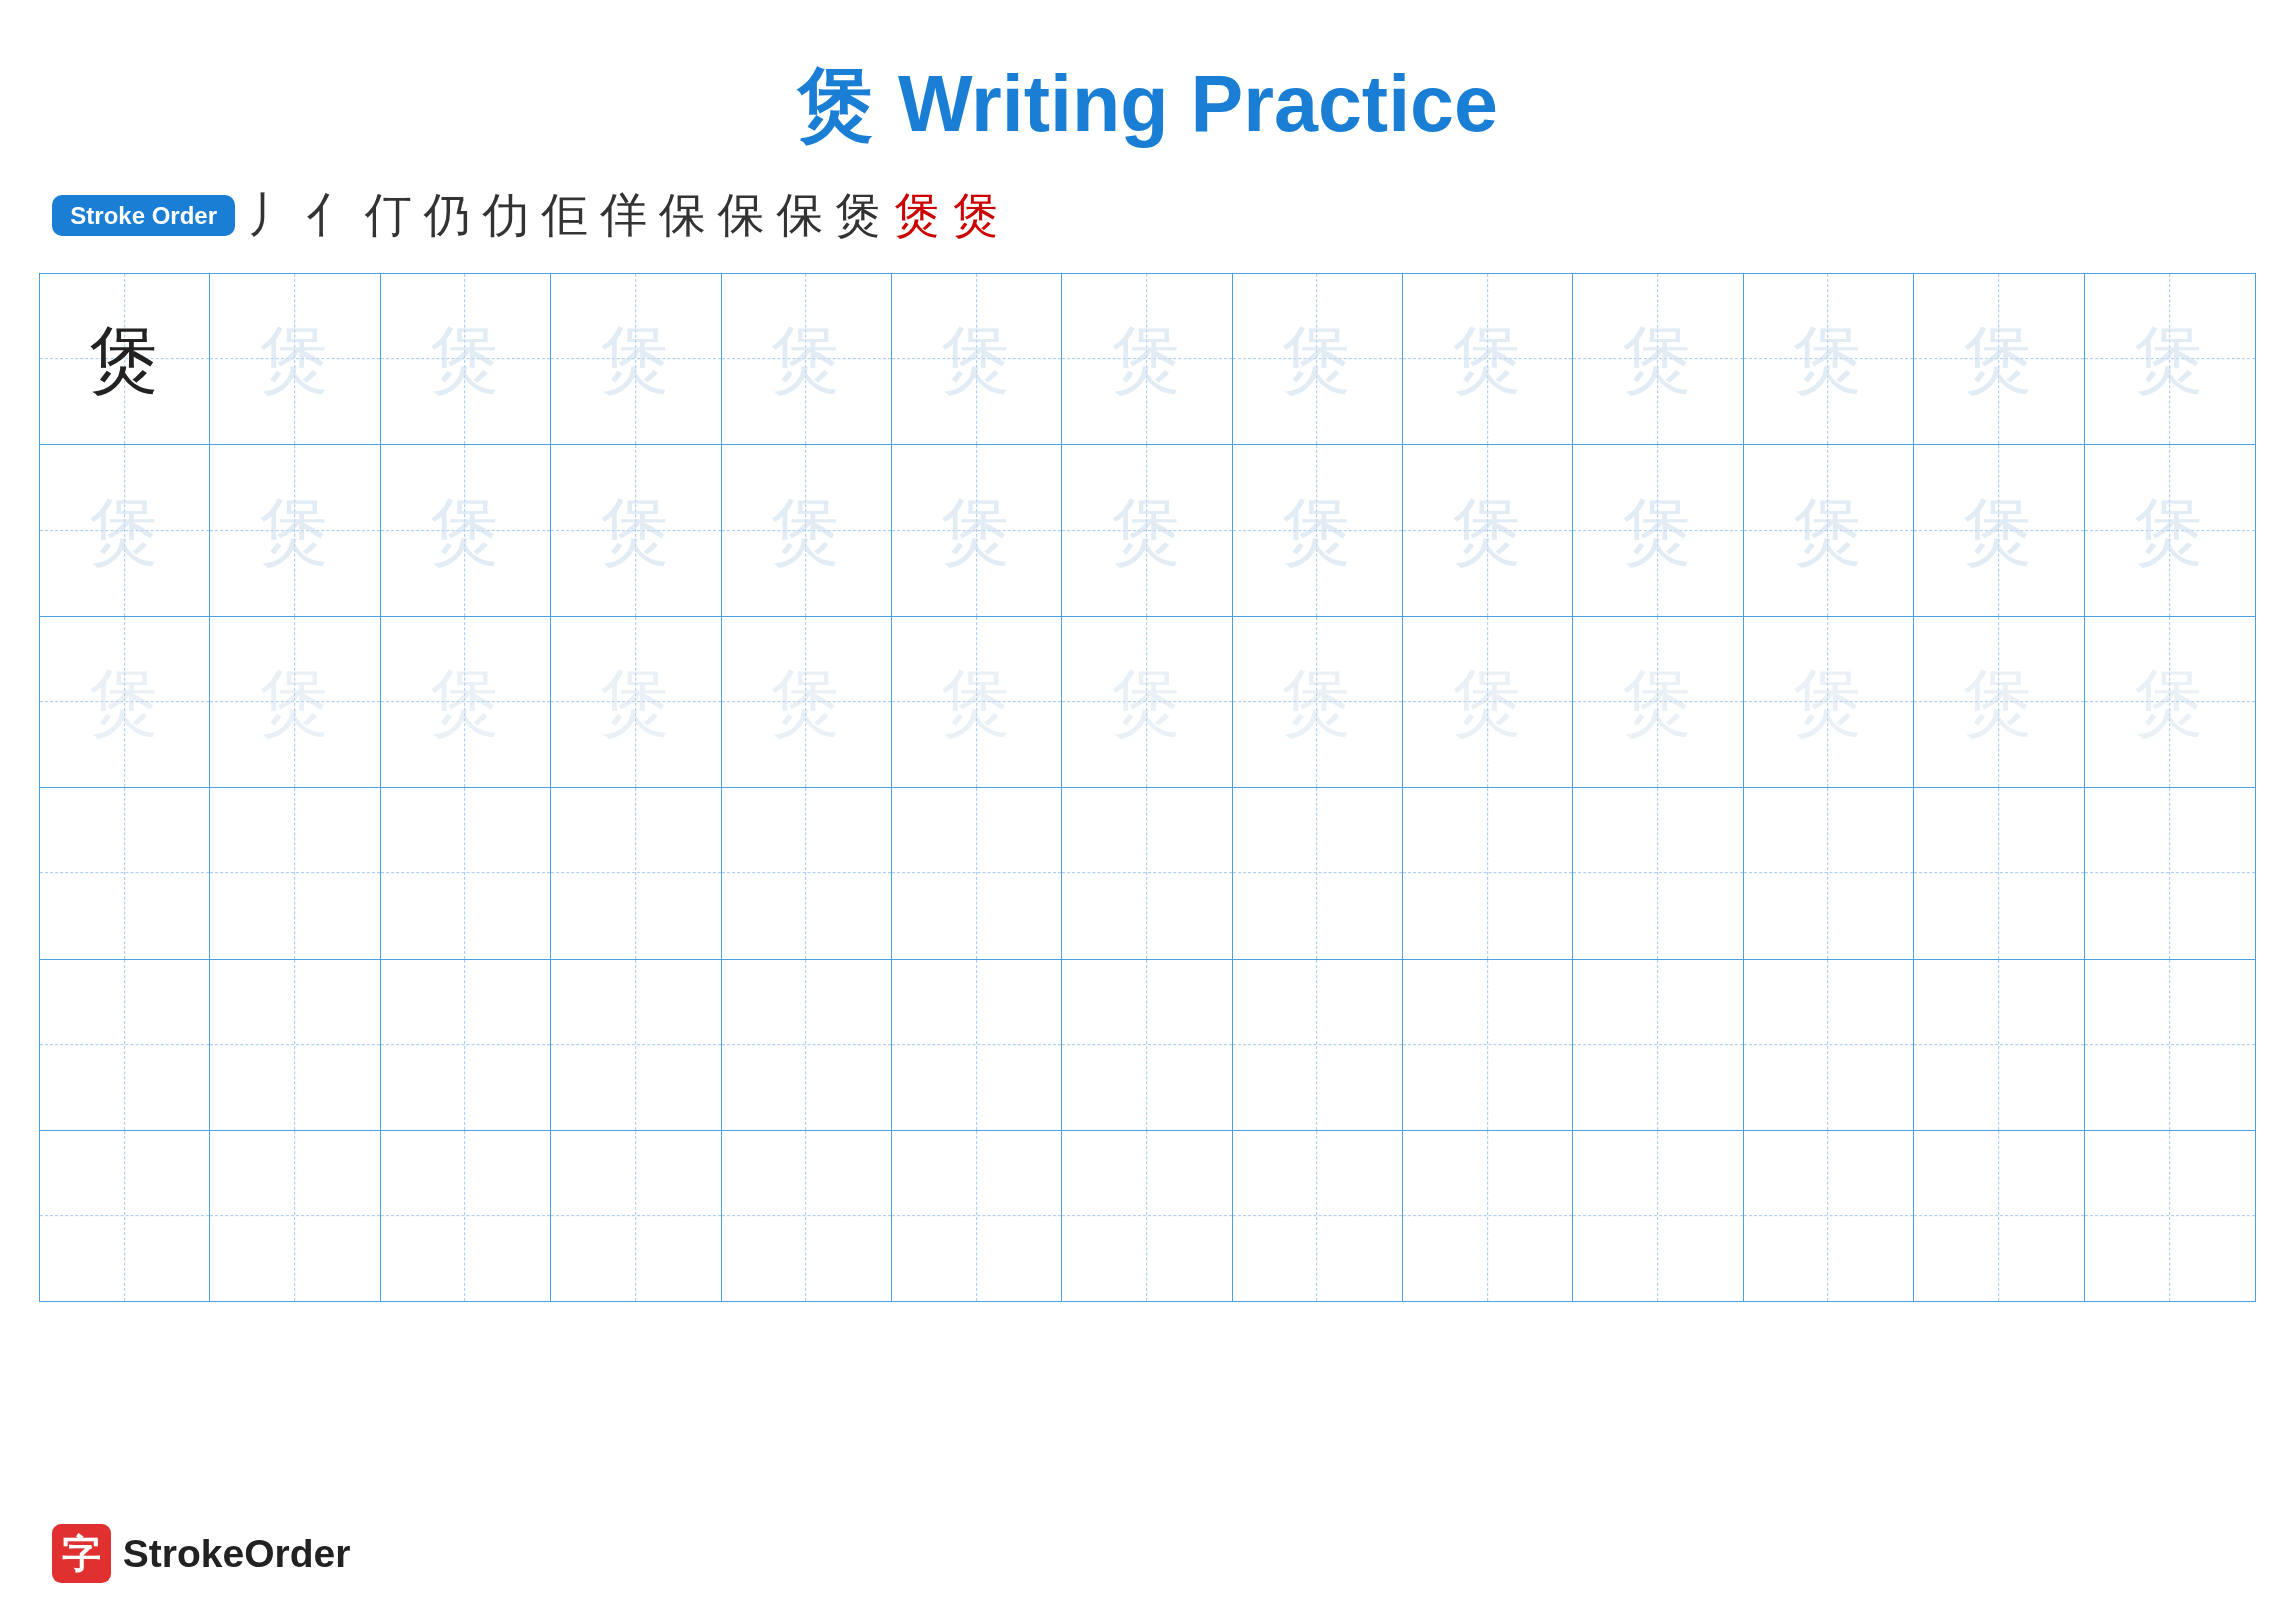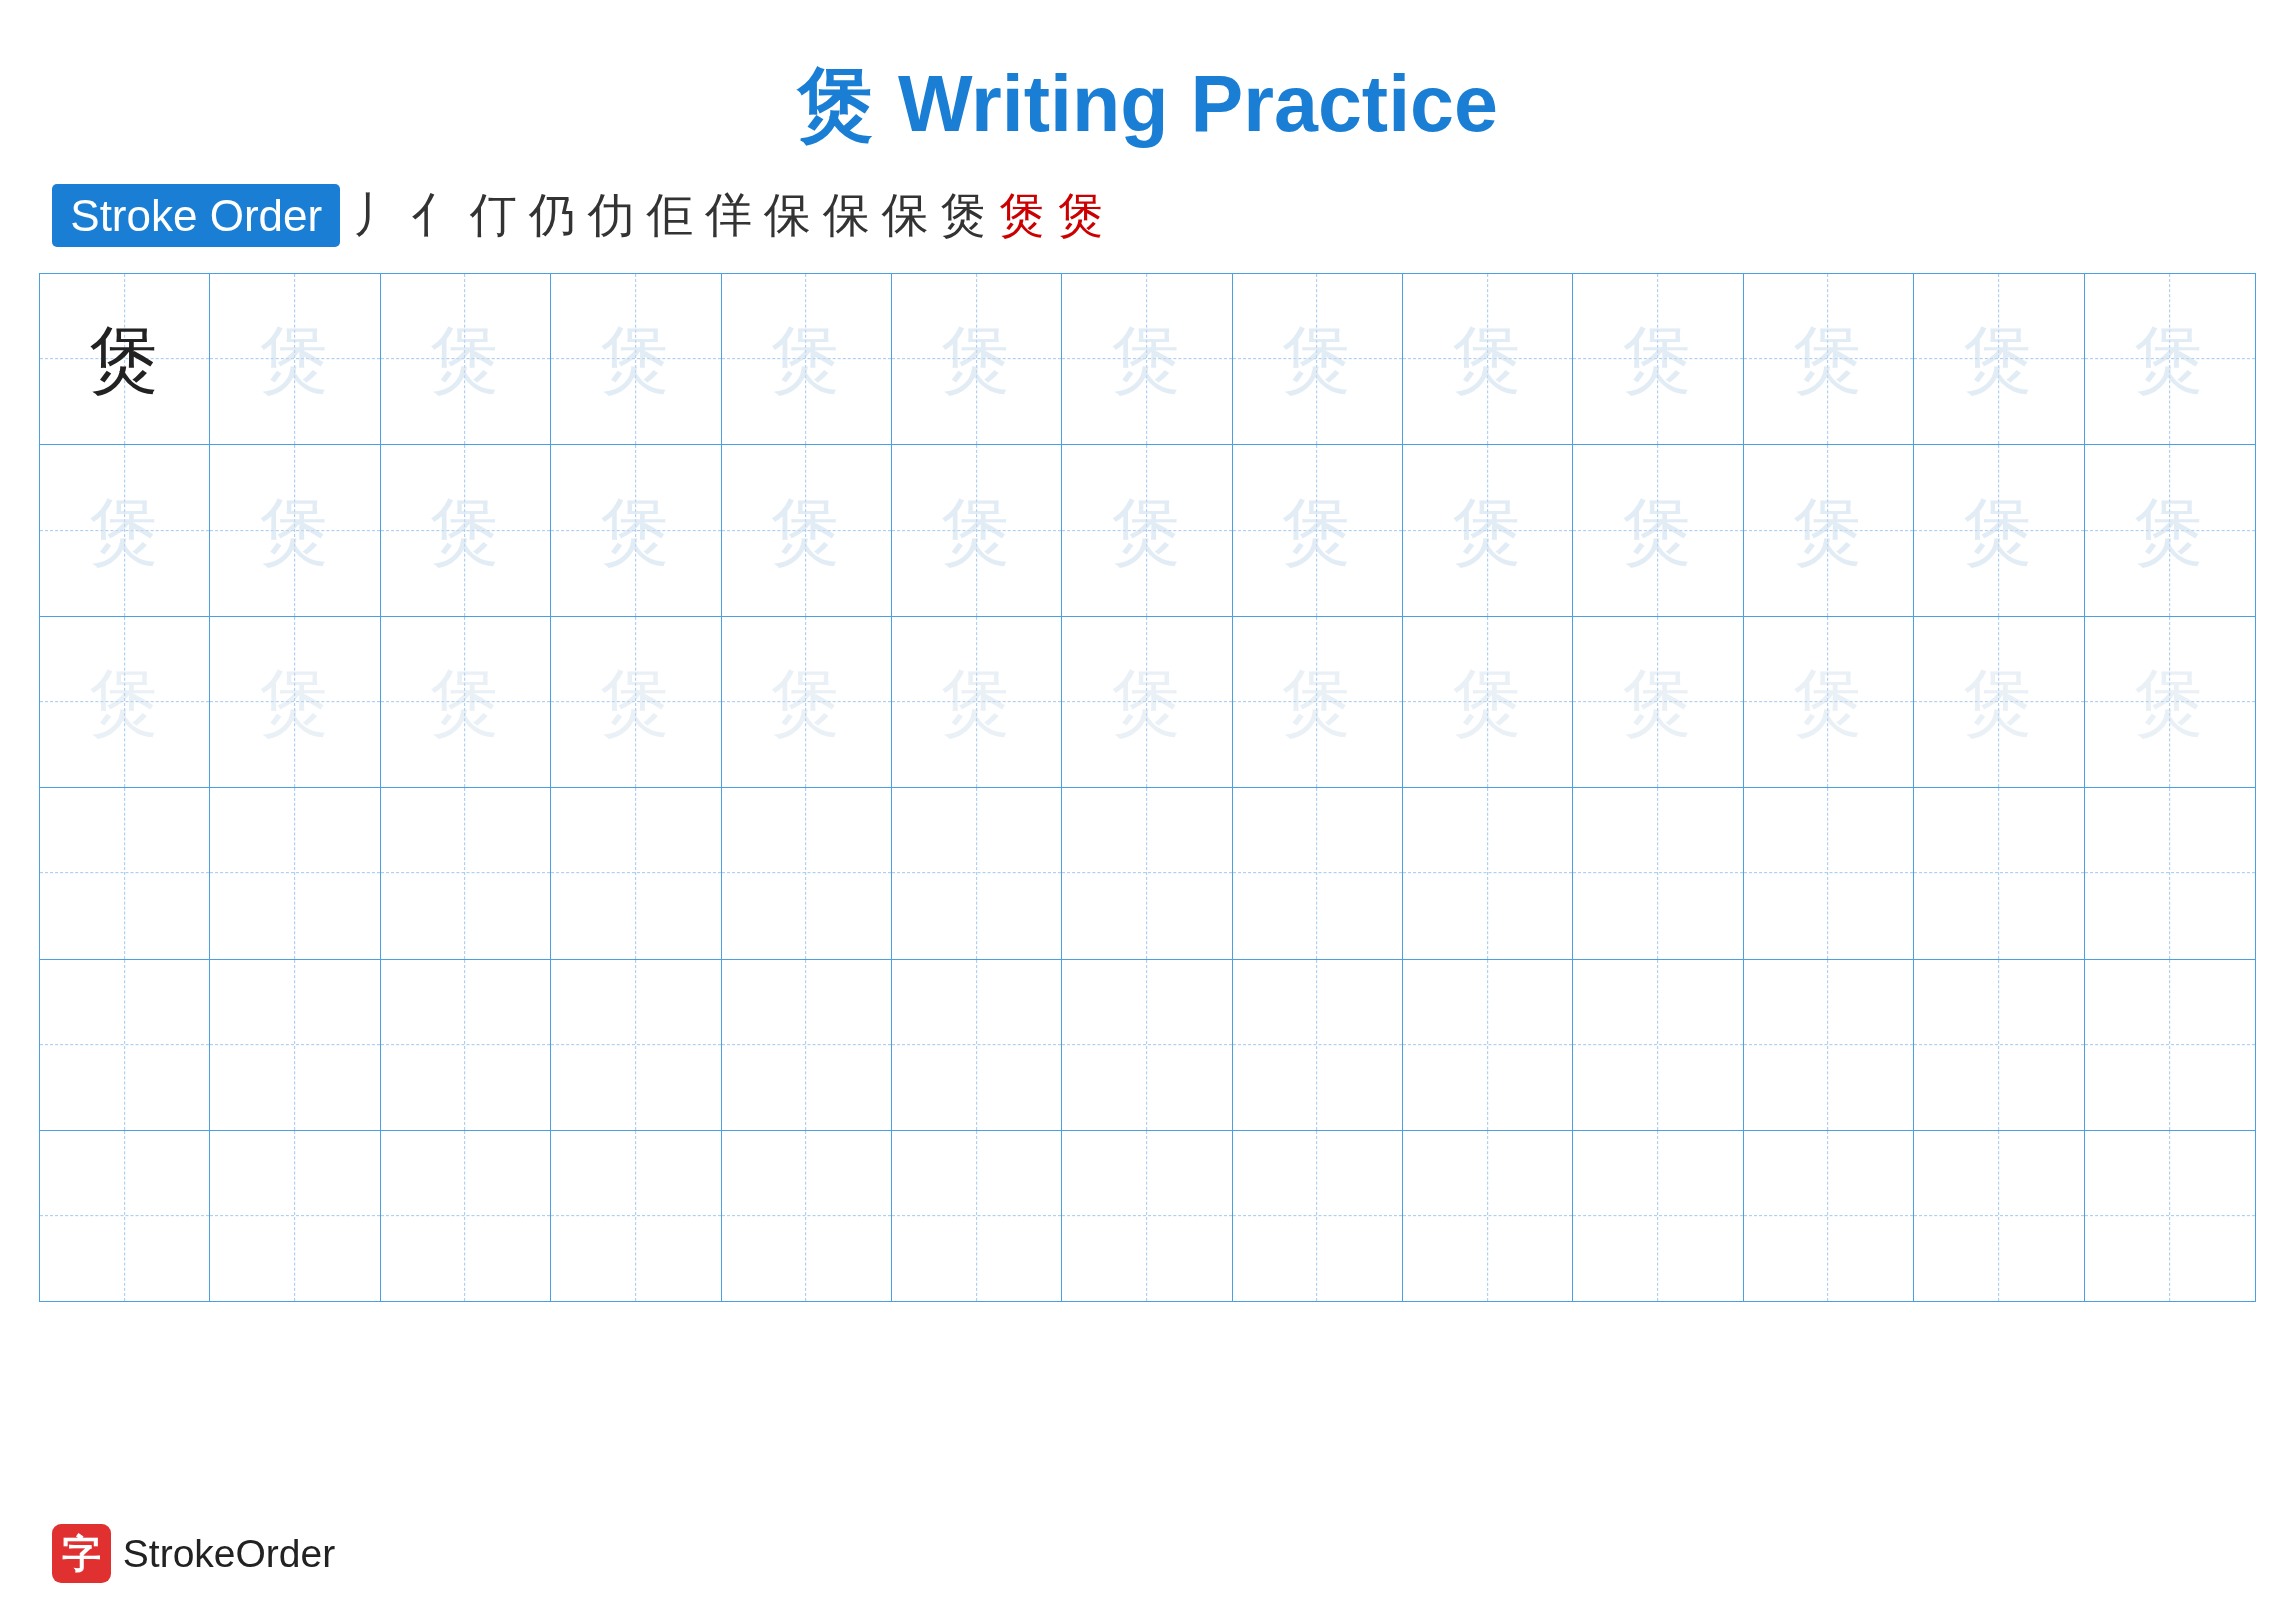--- a/index.html
+++ b/index.html
@@ -28,24 +28,24 @@
     .stroke-order-row {
       display: flex;
       align-items: center;
       padding-left: 52px;
       margin-bottom: 26px;
       gap: 11.8px;
     }
     .stroke-order-badge {
       background-color: #1a7fd4;
       color: white;
-      font-size: 44px;
-      font-weight: normal;
+      font-size: 24px;
+      font-weight: bold;
       padding: 6.5px 18.3px;
-      border-radius: 5px;
+      border-radius: 10px;
       white-space: nowrap;
     }
     .stroke-char {
       font-size: 47px;
       color: #333;
     }
     .stroke-char.last {
       color: #cc0000;
     }
     .stroke-char.second-last {
@@ -164,21 +164,21 @@
       border-radius: 9.2px;
       display: flex;
       align-items: center;
       justify-content: center;
       color: white;
       font-size: 39px;
       font-weight: bold;
     }
     .footer-logo-text {
       font-size: 39px;
-      font-weight: normal;
+      font-weight: bold;
       color: #222;
     }
   </style>
 </head>
 <body>
 
 <div class="title-area">
   <span class="title-text">煲 Writing Practice</span>
 </div>
 

